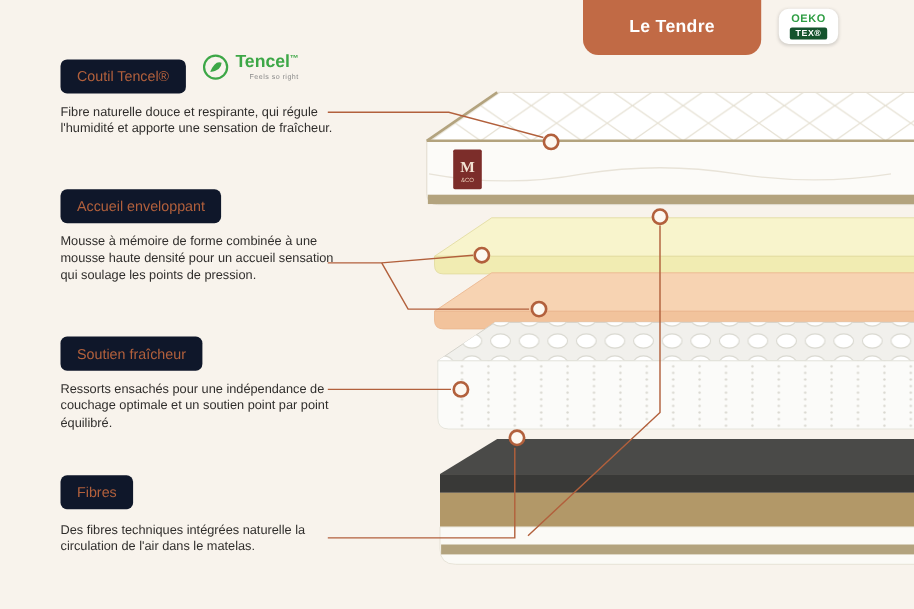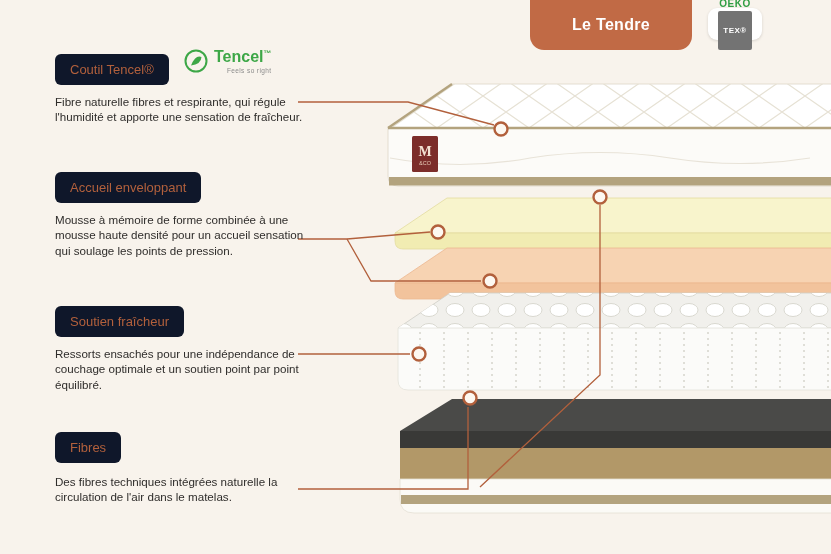--- a/index.html
+++ b/index.html
@@ -13,22 +13,22 @@
     left:530px;top:0;width:162px;height:50px;background:#c16a45;
     border-radius:0 0 14px 14px;display:flex;align-items:center;justify-content:center;
     color:#fff;font-size:16px;font-weight:700;letter-spacing:.3px;
   }
   .oeko{
     left:708px;top:8px;width:54px;height:32px;background:#fff;border-radius:9px;
     box-shadow:0 1px 3px rgba(0,0,0,.14);display:flex;flex-direction:column;
     align-items:center;justify-content:center;gap:2px;
   }
   .oeko .o1{color:#2f9e44;font-weight:700;font-size:10px;letter-spacing:.5px}
-  .oeko .o2{background:#737373;color:#fff;font-weight:700;font-size:8px;
-    padding:15px 5px;border-radius:2px;letter-spacing:.5px}
+  .oeko .o2{background:#14532d;color:#fff;font-weight:700;font-size:8px;
+    padding:1px 5px;border-radius:2px;letter-spacing:.5px}
   
   .label-badge{
     background:#0f172a;color:#b2603c;font-size:13px;padding:8px 15px;
     border-radius:6px;white-space:nowrap;display:inline-block;
   }
   .desc{width:250px;font-size:11.6px;line-height:1.33;color:#2f2d2b}
   .b1{left:55px;top:54px}  .p1{left:55px;top:94px}
   .b2{left:55px;top:172px} .p2{left:55px;top:212px}
   .b3{left:55px;top:306px} .p3{left:55px;top:346px}
   .b4{left:55px;top:432px} .p4{left:55px;top:474px}
@@ -132,21 +132,21 @@
   </svg>
   <div>
     <div class="tencel-word">
       <span>Tencel</span><sup>™</sup>
     </div>
     <div class="tencel-tag">Feels so right</div>
   </div>
 </div>
 
 <div class="abs label-badge b1">Coutil Tencel®</div>
-<div class="abs desc p1">Fibre naturelle fibres et respirante, qui régule l'humidité et apporte une sensation de fraîcheur.</div>
+<div class="abs desc p1">Fibre naturelle douce et respirante, qui régule l'humidité et apporte une sensation de fraîcheur.</div>
 
 <div class="abs label-badge b2">Accueil enveloppant</div>
 <div class="abs desc p2">Mousse à mémoire de forme combinée à une mousse haute densité pour un accueil sensation qui soulage les points de pression.</div>
 
 <div class="abs label-badge b3">Soutien fraîcheur</div>
 <div class="abs desc p3">Ressorts ensachés pour une indépendance de couchage optimale et un soutien point par point équilibré.</div>
 
 <div class="abs label-badge b4">Fibres</div>
 <div class="abs desc p4">Des fibres techniques intégrées naturelle la circulation de l'air dans le matelas.</div>
 

